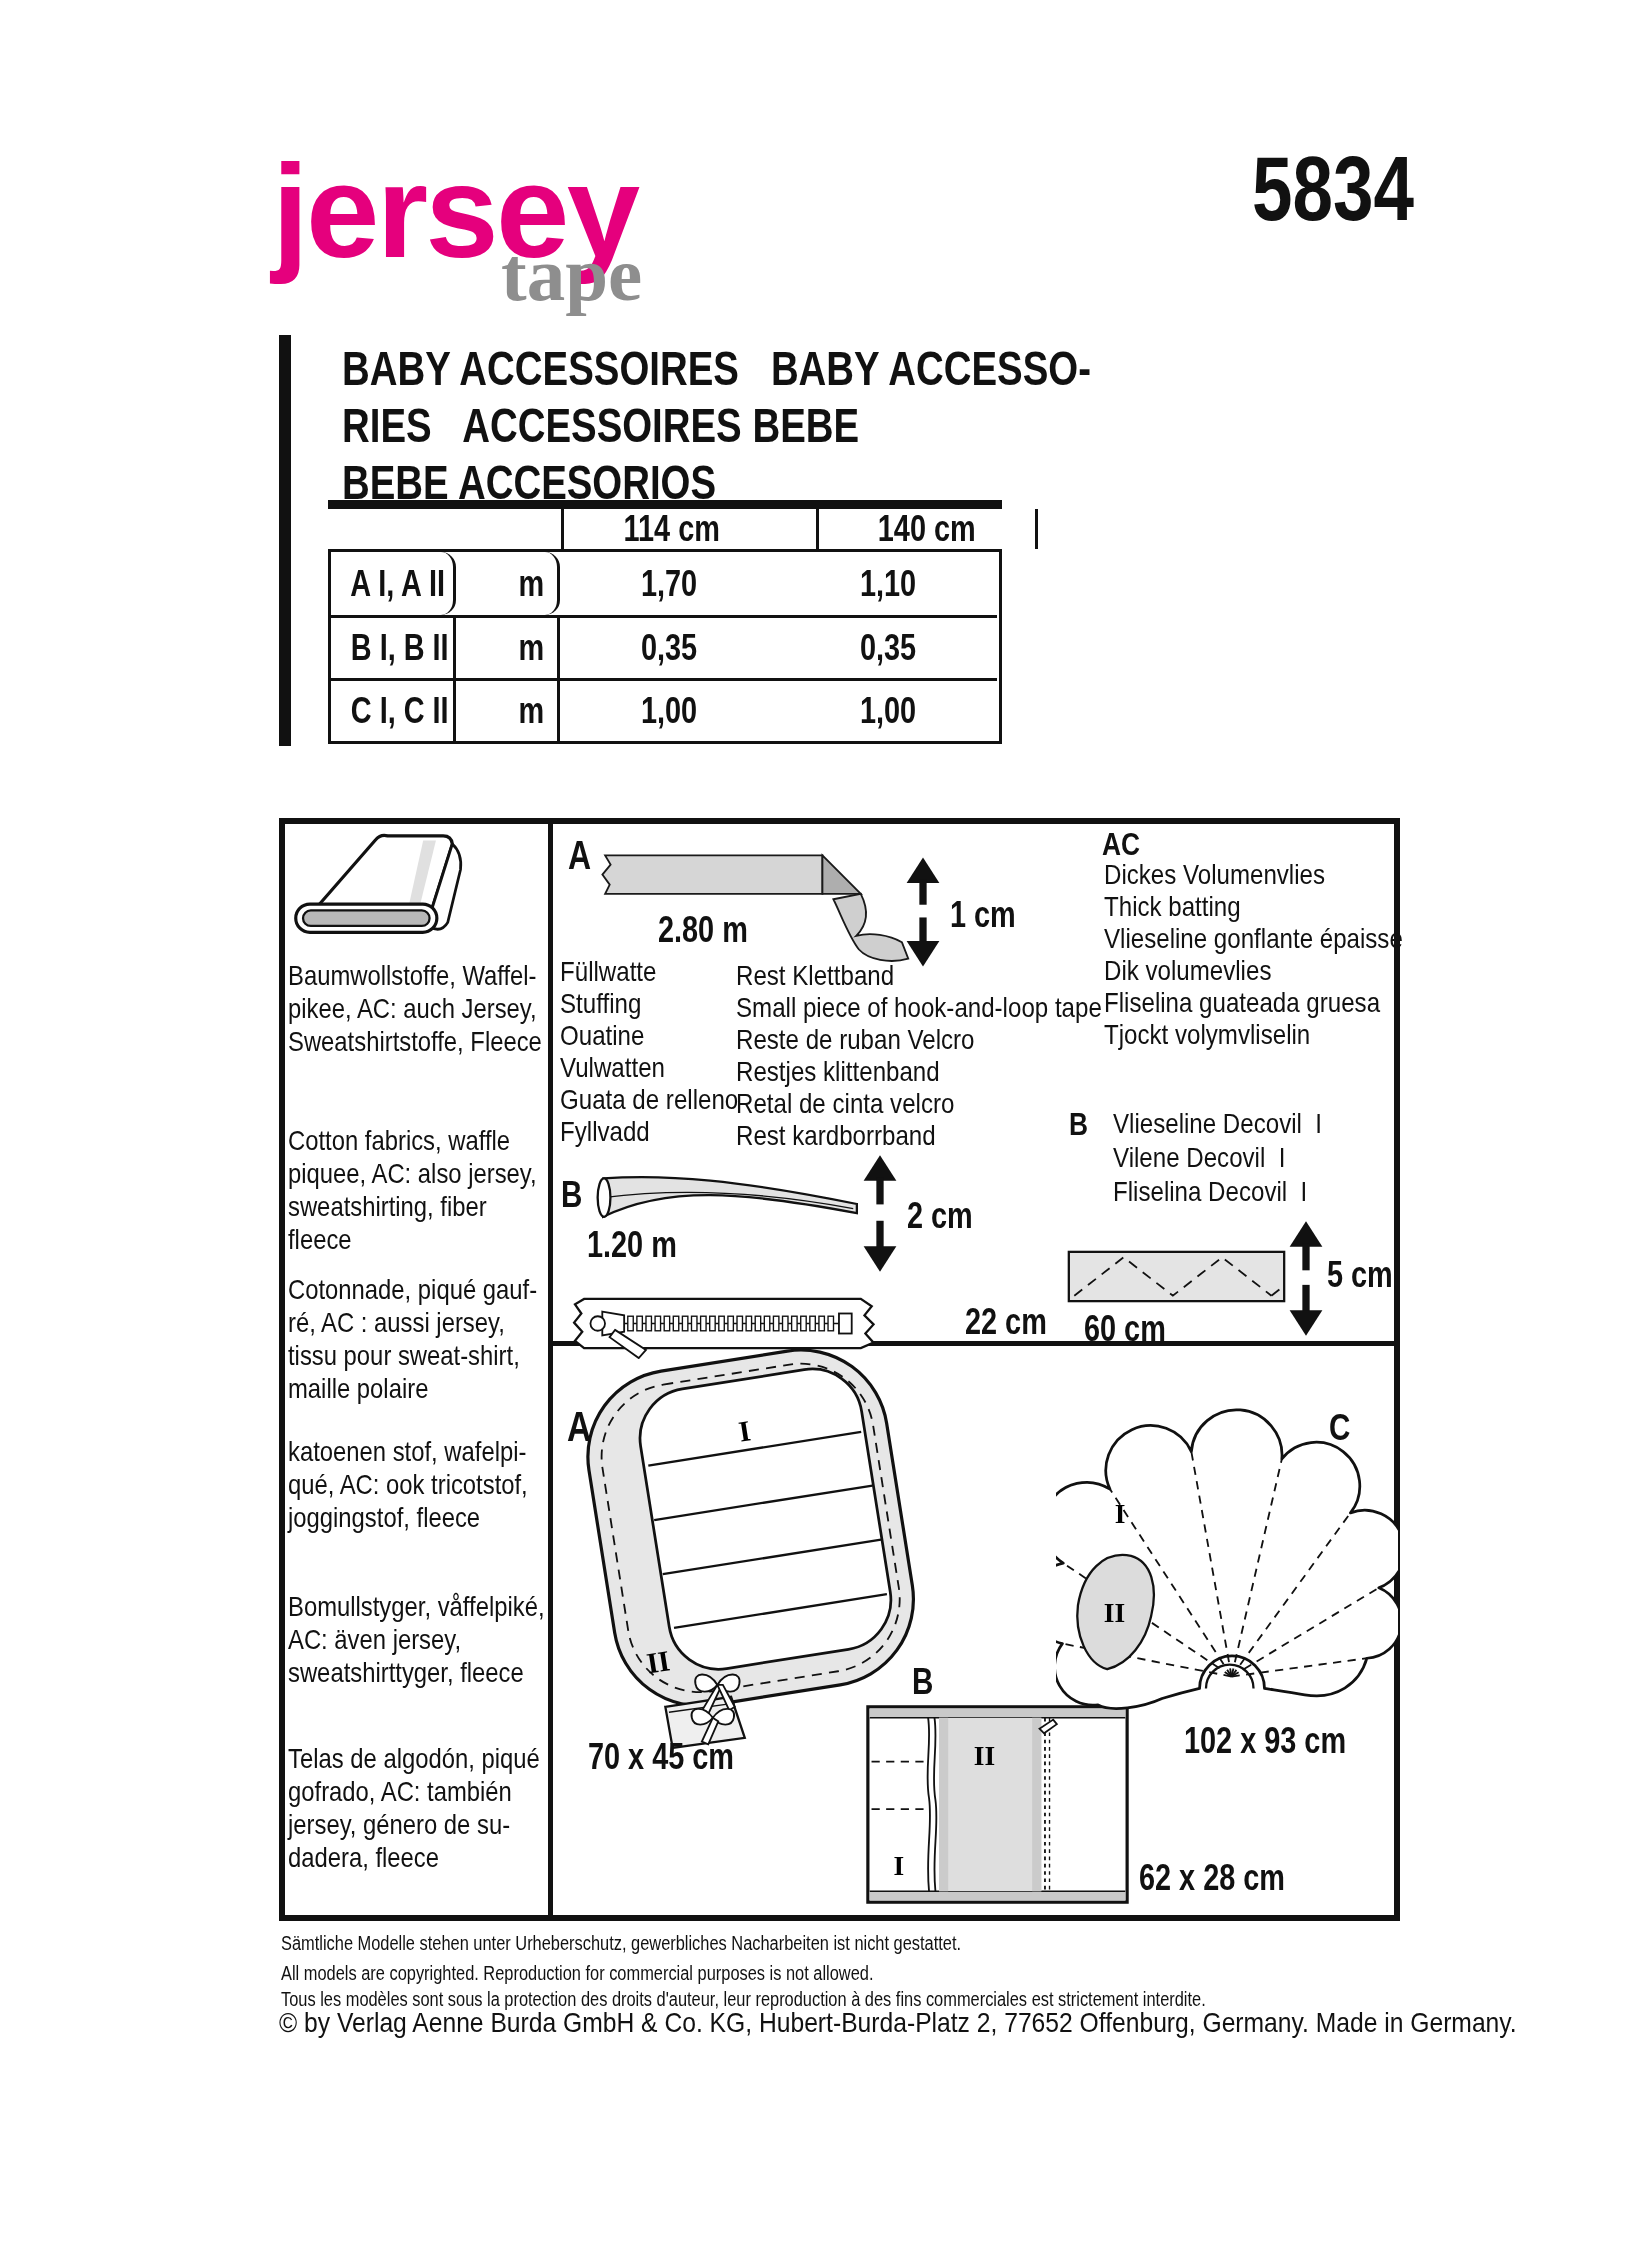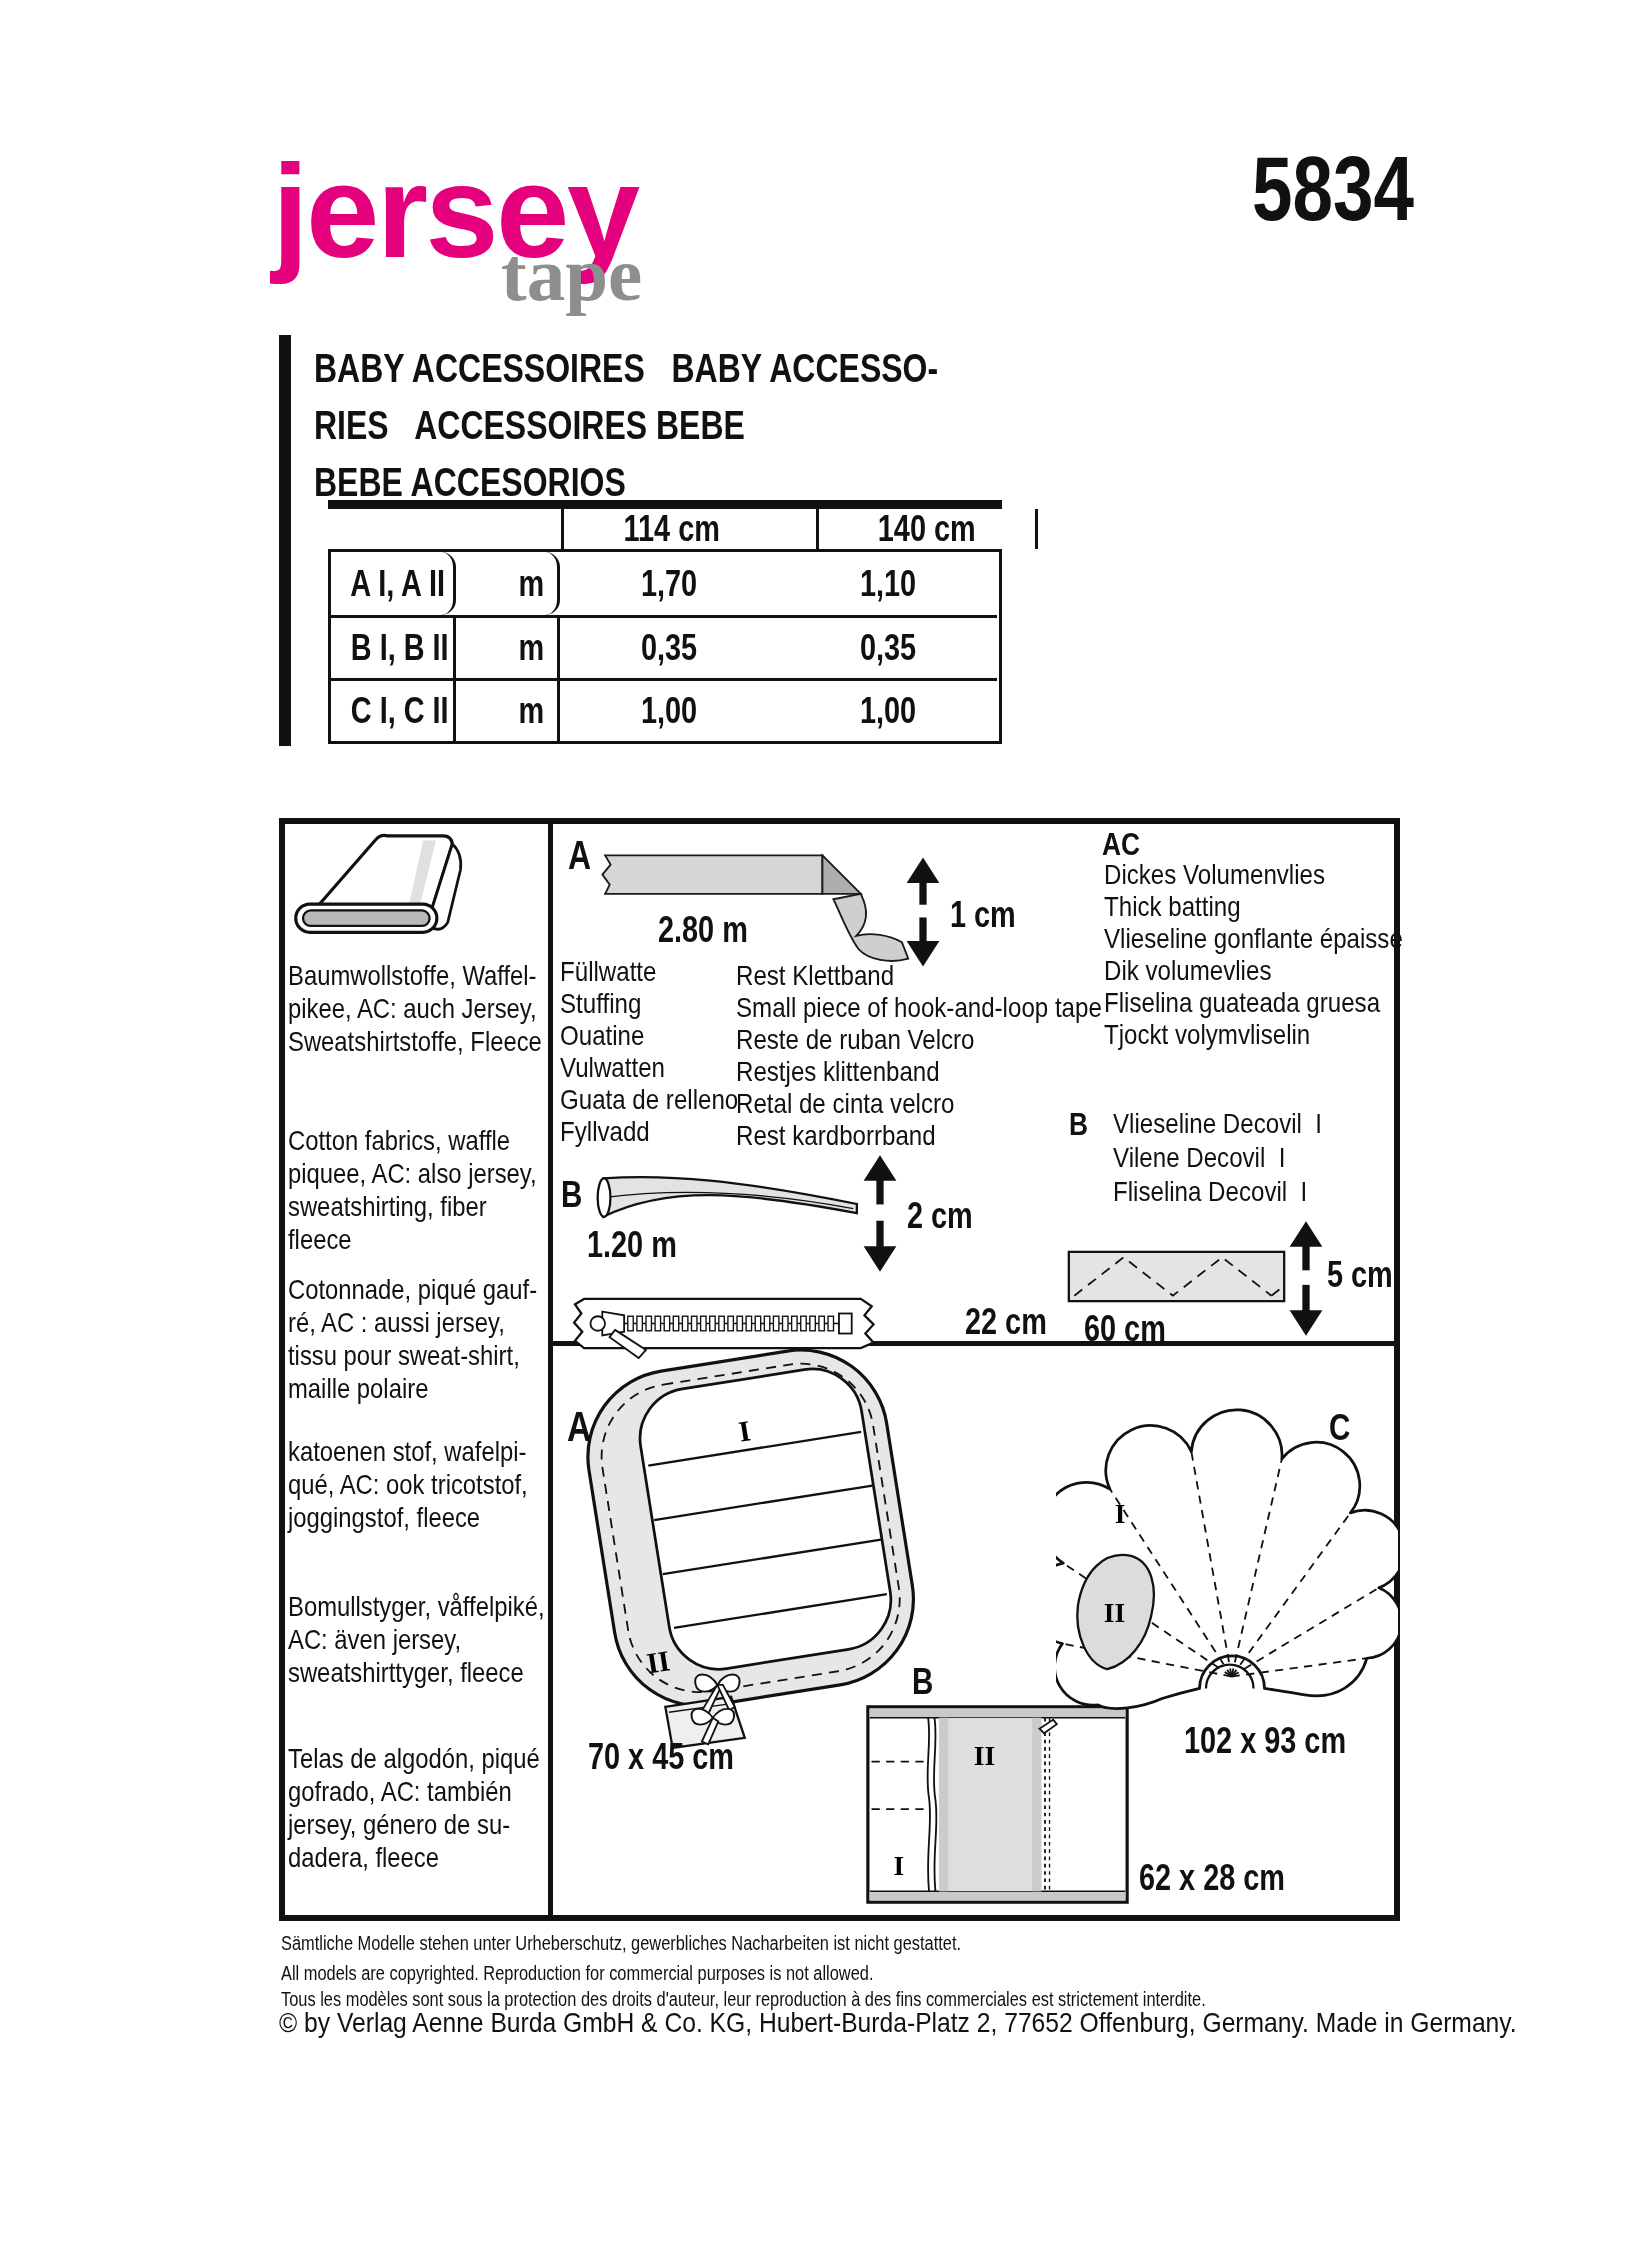--- a/index.html
+++ b/index.html
@@ -13,21 +13,21 @@
   .list { font-size:27.4px; line-height:32px; transform:scaleX(.88); transform-origin:0 0; white-space:pre; }
   .blackbar { background:#111; }
 
   
   #logo-burda { left:272px; top:146px; font-size:132px; font-weight:bold; letter-spacing:-2.7px; color:#e5007d; line-height:1; }
   #logo-style { left:501px; top:236px; font-size:77px; font-weight:bold; font-family:"Liberation Serif","DejaVu Serif",serif; color:#8e8e8e; line-height:1; }
   #pattern-number { left:1049px; top:143px; width:365px; text-align:right; font-size:91px; font-weight:bold; line-height:1; transform:scaleX(.8); transform-origin:100% 0; }
 
   
   #title-bar { left:279px; top:335px; width:12px; height:411px; }
-  #title { left:314px; top:340px; font-size:40px; font-weight:bold; line-height:57px; }
+  #title { left:342px; top:340px; font-size:48px; font-weight:bold; line-height:57px; }
   #title-rule { left:328px; top:500px; width:674px; height:9.1px; background:#111; }
   .hcell { top:509px; height:40px; border-left:3.7px solid #111; text-align:center; }
   .hcell span { display:inline-block; font-weight:bold; font-size:37px; line-height:40px; transform:scaleX(.78); }
   #tbody { left:328px; top:549px; width:674px; height:195px; border:3.7px solid #111; display:grid; grid-template-columns:125px 104px 219px 218px; grid-auto-rows:1fr; }
   #tbody .cell { border-top:3.7px solid #111; font-weight:bold; font-size:37px; display:flex; align-items:center; }
   #tbody .r0 { border-top:none;border-radius:15px; }
   #tbody .lab { padding-left:5.5px; border-right:3.7px solid #111; }
   #tbody .unit { justify-content:flex-end; padding-right:9.1px; border-right:3.7px solid #111; }
   #tbody .val { justify-content:center; }
   #tbody .cell span { display:inline-block; transform:scaleX(.78); white-space:nowrap; }

